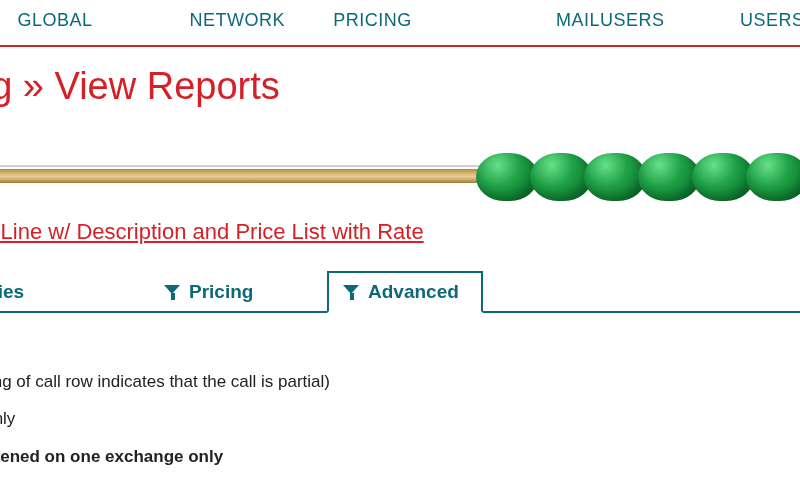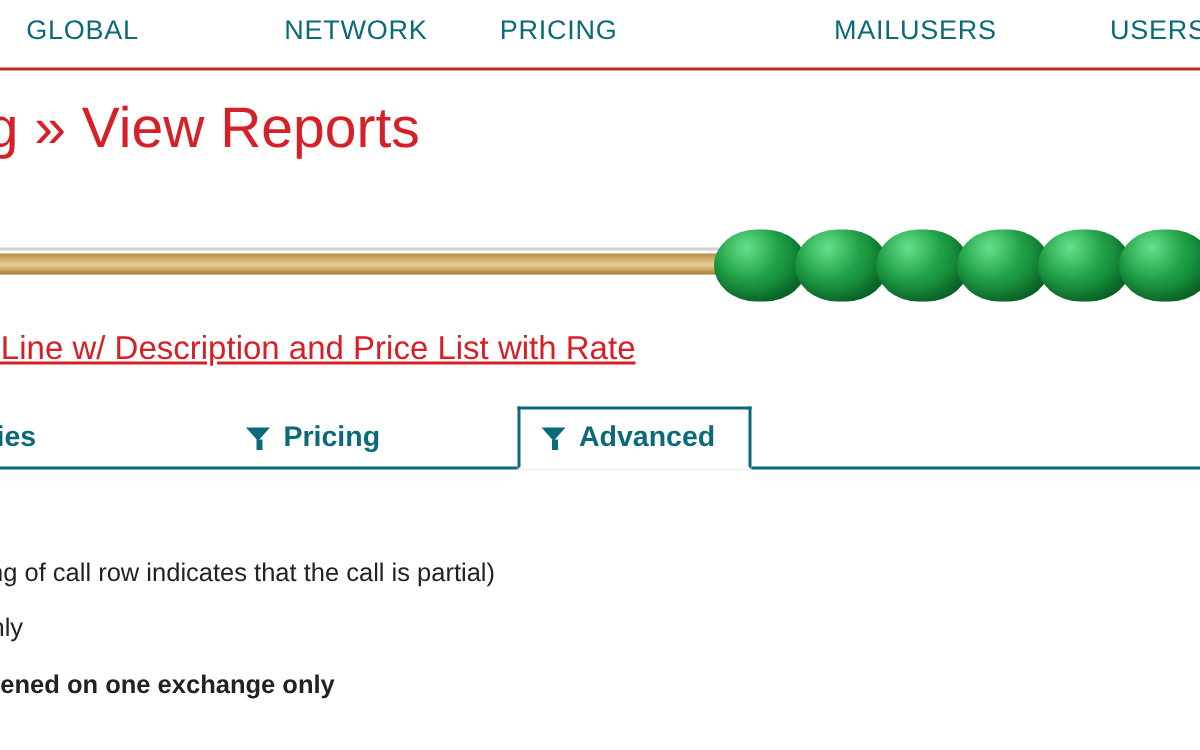--- a/index.html
+++ b/index.html
@@ -174,21 +174,21 @@
 
   <div class="tab" style="left:-30px">
     <span>rties</span>
   </div>
 
   <div class="tab" style="left:150px">
     <span class="funnel"></span>
     <span>Pricing</span>
   </div>
 
-  <div class="tab active" style="left:345px">
+  <div class="tab active" style="left:327px">
     <span class="funnel"></span>
     <span>Advanced</span>
   </div>
 </div>
 
 <div class="notes">
   <div>nning of call row indicates that the call is partial)</div>
   <div>e only</div>
   <div class="bold">appened on one exchange only</div>
 </div>

